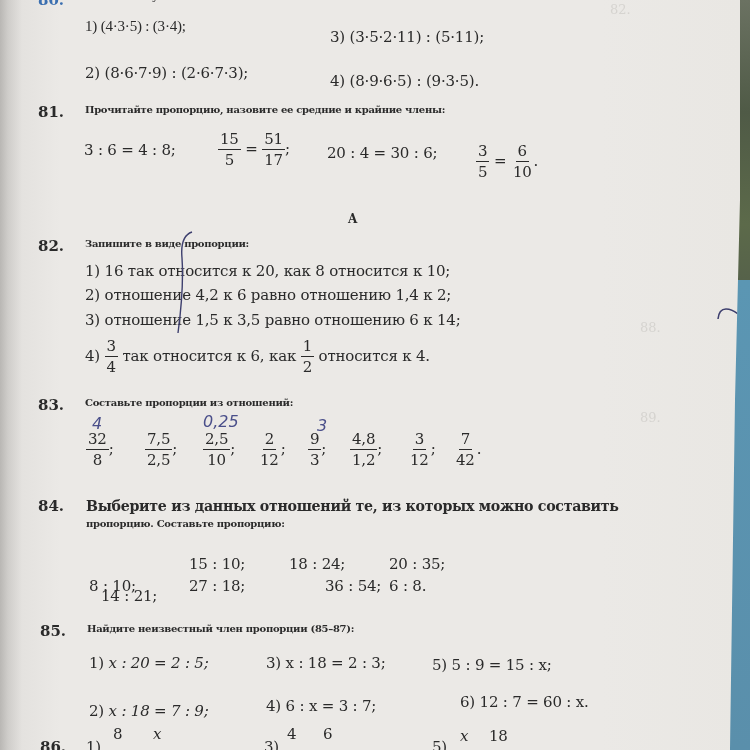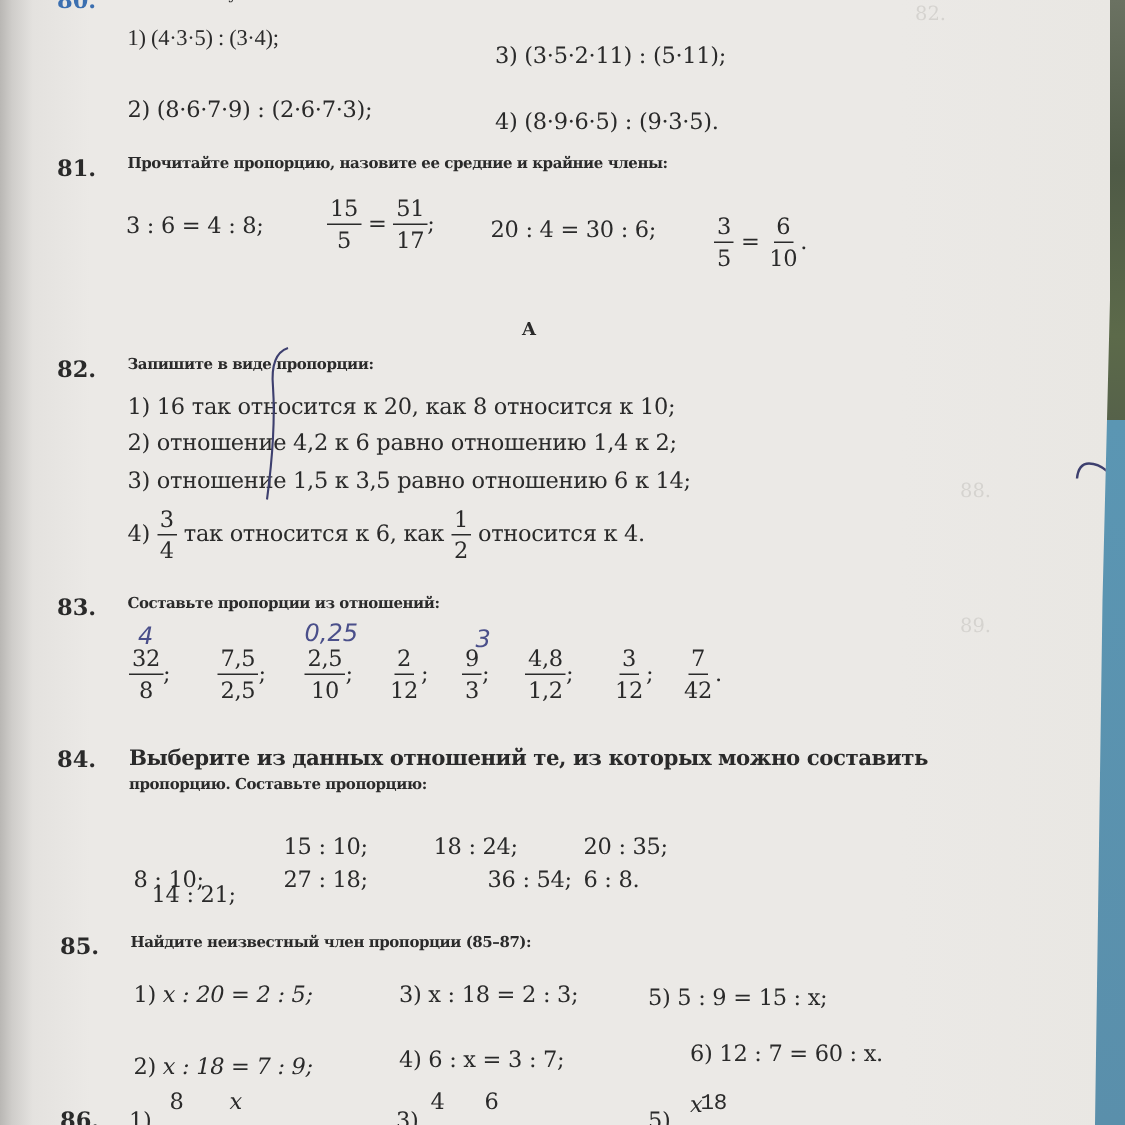--- a/index.html
+++ b/index.html
@@ -228,14 +228,14 @@
 
   <div class="abs num" style="left:40px;top:738px;">86.</div>
   <div class="abs txt" style="left:86px;top:738px;">1)</div>
   <div class="abs txt" style="left:113px;top:725px;">8</div>
   <div class="abs txt" style="left:153px;top:725px;font-style:italic;">x</div>
   <div class="abs txt" style="left:264px;top:738px;">3)</div>
   <div class="abs txt" style="left:287px;top:725px;">4</div>
   <div class="abs txt" style="left:323px;top:725px;">6</div>
   <div class="abs txt" style="left:432px;top:738px;">5)</div>
   <div class="abs txt" style="left:460px;top:727px;font-style:italic;">x</div>
-  <div class="abs txt" style="left:467px;top:727px;font-family:Liberation Mono, monospace;">18</div>
+  <div class="abs txt" style="left:489px;top:727px;">18</div>
 </div>
 
 </body></html>

